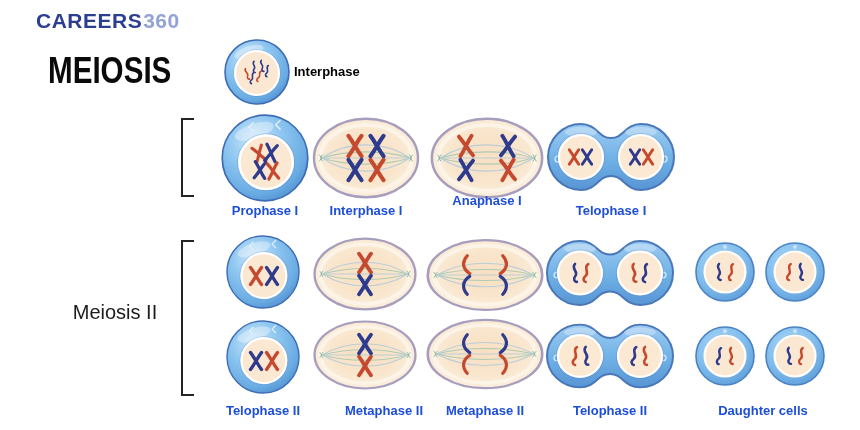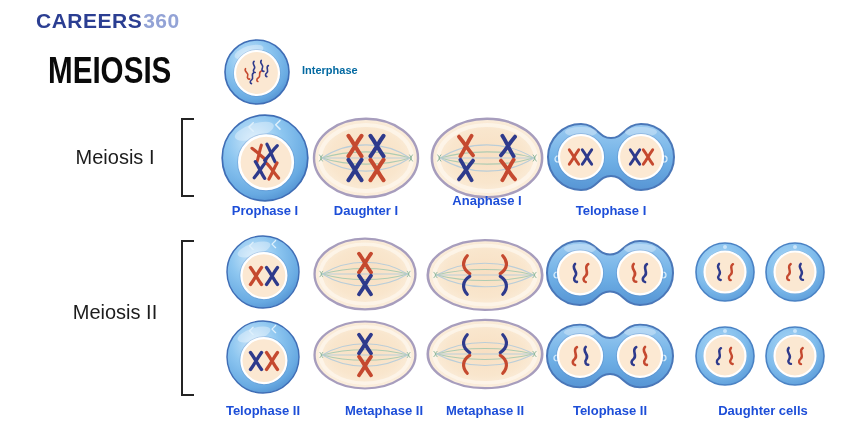--- a/index.html
+++ b/index.html
@@ -6,21 +6,21 @@
   .canvas{position:relative;width:860px;height:430px;background:#fff;overflow:hidden;
           font-family:"Liberation Sans",sans-serif;margin-left:14px;}
   .canvas svg{position:absolute;left:0;top:0;}
   .logo{position:absolute;left:22px;top:9px;font-size:21px;font-weight:700;letter-spacing:.5px;white-space:nowrap;}
   .logo .brand{color:#2b3e92;}
   .logo .suffix{color:#93a3d6;margin-left:1px;}
   .title{position:absolute;left:34px;top:50px;font-size:37px;font-weight:700;color:#0a0a0a;
          transform:scaleX(.8);transform-origin:left top;letter-spacing:0;white-space:nowrap;}
   .side-label{position:absolute;transform:translate(-50%,-50%);font-size:20px;color:#1c1c1c;white-space:nowrap;}
   .stage-label{position:absolute;transform:translateX(-50%);font-size:13px;font-weight:700;color:#1d4ed8;white-space:nowrap;}
-  .inter-label{position:absolute;left:288px;top:64px;font-size:11px;font-weight:700;color:#0369a1;}
+  .inter-label{position:absolute;left:280px;top:64px;font-size:13px;font-weight:700;color:#000000;}
   .bracket{position:absolute;width:11px;border:2px solid #242424;border-right:none;}
 </style>
 </head>
 <body>
 
 <div class="canvas">
 
 <svg width="860" height="430" viewBox="0 0 860 430">
   <defs>
     <radialGradient id="gCell" cx="38%" cy="30%" r="78%">
@@ -230,28 +230,27 @@
 </svg>
 
 <div class="logo">
   <span class="brand">CAREERS</span><span class="suffix">360</span>
 </div>
 
 <div class="title">MEIOSIS</div>
 
 <div class="inter-label">Interphase</div>
 
-<div class="side-label" style="left:101px;top:157px">Meiosis I</div>
 <div class="bracket" style="left:167px;top:118px;height:75px"></div>
 
 <div class="side-label" style="left:101px;top:312px">Meiosis II</div>
 <div class="bracket" style="left:167px;top:240px;height:152px"></div>
 
 <div class="stage-label" style="left:251px;top:203px">Prophase I</div>
-<div class="stage-label" style="left:352px;top:203px">Daughter I</div>
+<div class="stage-label" style="left:352px;top:203px">Interphase I</div>
 <div class="stage-label" style="left:473px;top:193px">Anaphase I</div>
 <div class="stage-label" style="left:597px;top:203px">Telophase I</div>
 
 <div class="stage-label" style="left:249px;top:403px">Telophase II</div>
 <div class="stage-label" style="left:370px;top:403px">Metaphase II</div>
 <div class="stage-label" style="left:471px;top:403px">Metaphase II</div>
 <div class="stage-label" style="left:596px;top:403px">Telophase II</div>
 <div class="stage-label" style="left:749px;top:403px">Daughter cells</div>
 
 </div>

